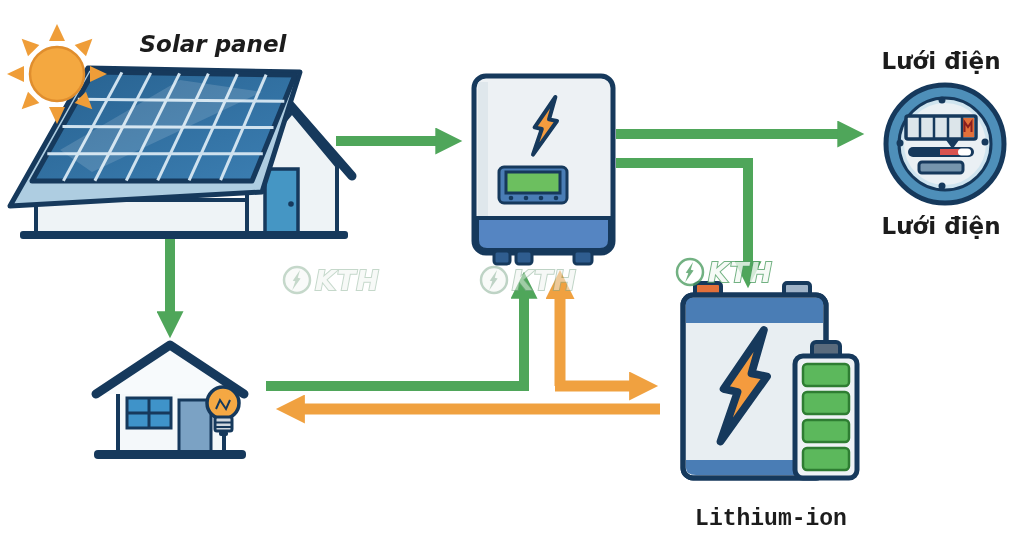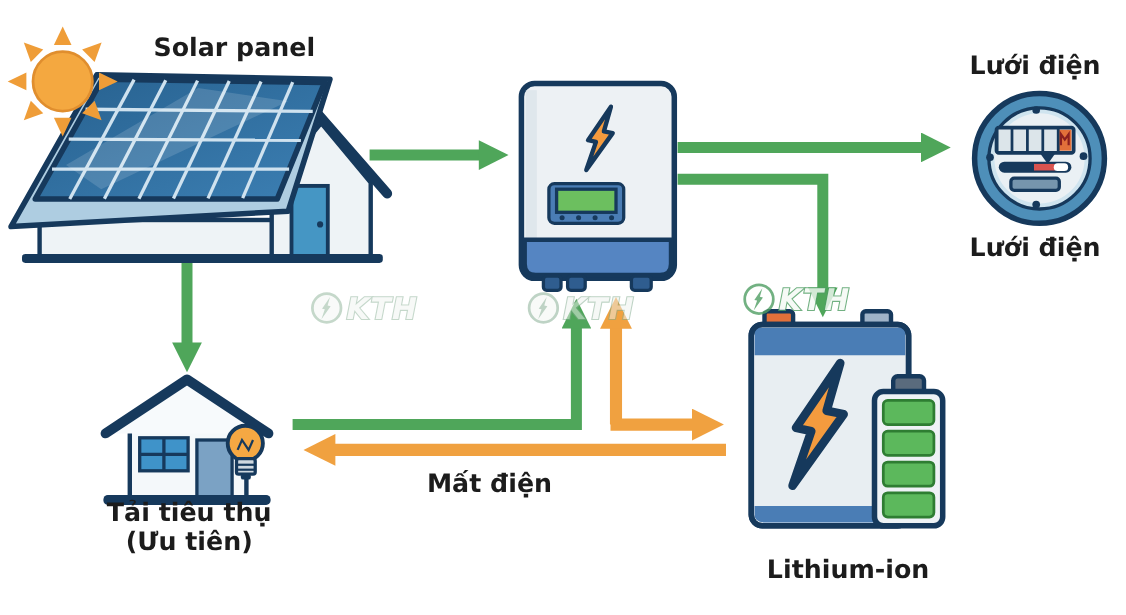--- a/index.html
+++ b/index.html
@@ -195,25 +195,20 @@
     <use href="#bolt" transform="translate(10,-10) scale(0.28)" fill="#7FA98C" stroke="none"></use>
     <text x="30" y="10" fill="#EEF2EF" stroke="#7FA98C">KTH</text>
   </g>
   <g class="wm" transform="translate(678,272)" opacity="0.8">
     <circle cx="12" cy="0" r="13" fill="#FFFFFF" stroke="#4F9E63" stroke-width="2.5"></circle>
     <use href="#bolt" transform="translate(10,-10) scale(0.28)" fill="#4F9E63" stroke="none"></use>
     <text x="30" y="10" fill="#F4FAF5" stroke="#4F9E63">KTH</text>
   </g>
 </svg>
 
-<div class="label" style="left:213px;top:44px;">Solar panel</div>
+<div class="label" style="left:213px;top:44px;font-style:italic;">Solar panel</div>
 <div class="label" style="left:941px;top:61px;">Lưới điện</div>
 <div class="label" style="left:941px;top:226px;">Lưới điện</div>
-<div class="label" style="left:172px;top:480px;">
-  <div>Tải tiêu thụ</div>
-  <div>(Ưu tiên)</div>
-</div>
-<div class="label" style="left:445px;top:441px;">Mất điện</div>
-<div class="label" style="left:771px;top:519px;">
+<div class="label" style="left:771px;top:519px;font-family:Liberation Mono, monospace;">
   <div>Lithium-ion</div>
 </div>
 
 </div>
 
 </body></html>

